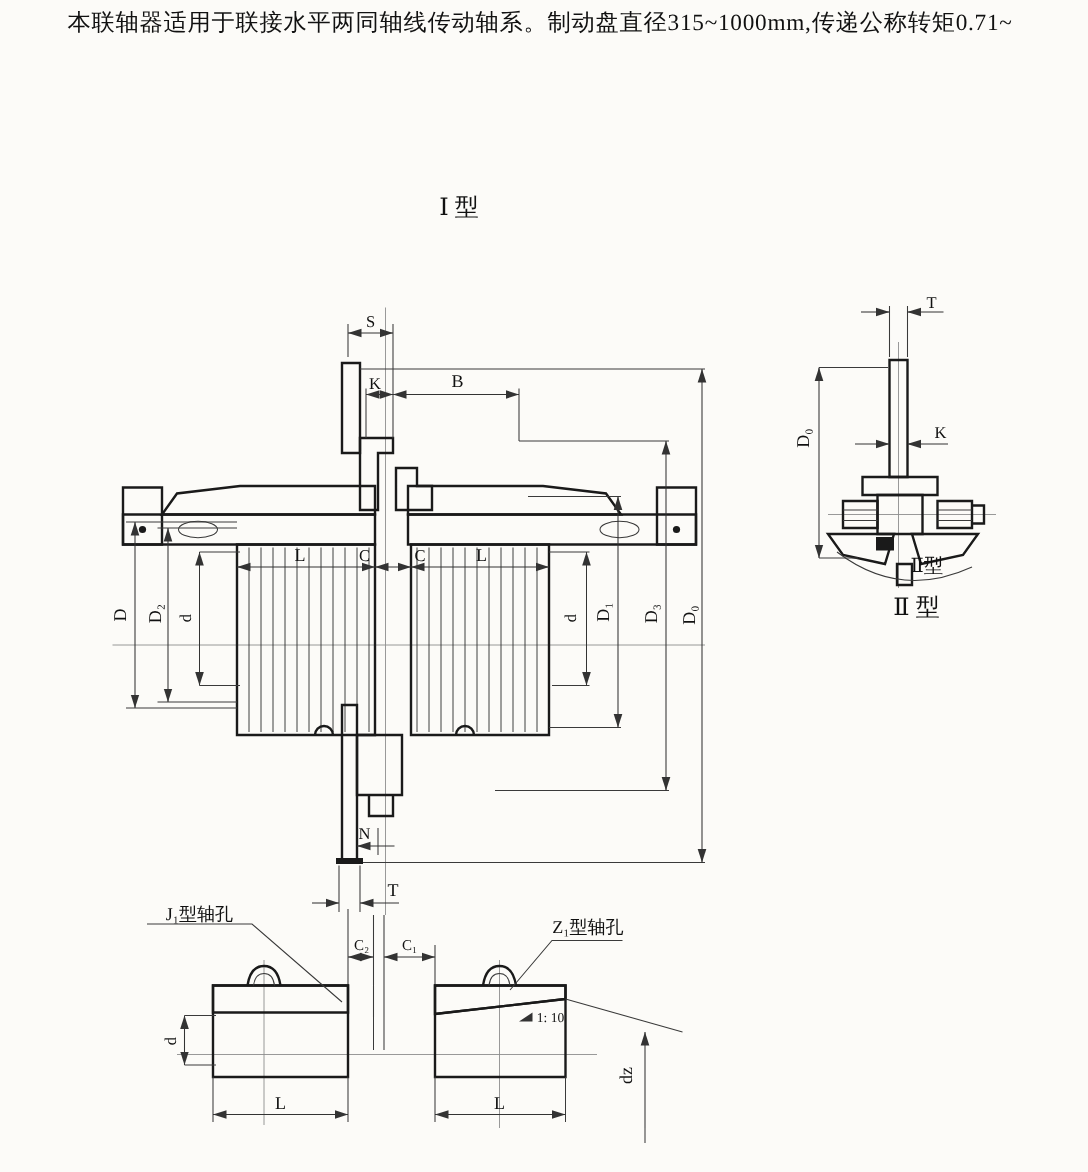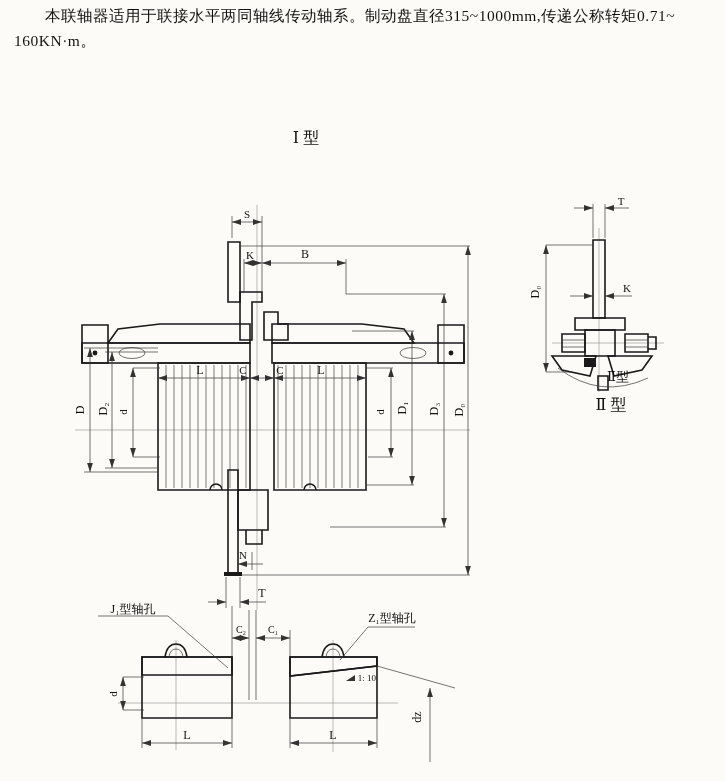--- a/index.html
+++ b/index.html
@@ -16,21 +16,20 @@
   .cl{stroke:#8d8d8d;stroke-width:0.6;fill:none;}
   .dim{stroke:#333;stroke-width:0.7;fill:none;}
 </style>
 </head>
 <body>
 
 <div class="page">
 
   <div class="intro">
     <div class="l1">本联轴器适用于联接水平两同轴线传动轴系。制动盘直径315~1000mm,传递公称转矩0.71~</div>
-    <div class="l2">160KN·m。</div>
   </div>
 
   <svg width="725" height="781" viewBox="0 0 725 781">
     <defs>
       <pattern id="h1" width="6" height="6" patternUnits="userSpaceOnUse" patternTransform="rotate(45)">
         <line x1="0" y1="0" x2="0" y2="6" stroke="#5a5a5a" stroke-width="0.8"></line>
       </pattern>
       <pattern id="h2" width="6" height="6" patternUnits="userSpaceOnUse" patternTransform="rotate(-45)">
         <line x1="0" y1="0" x2="0" y2="6" stroke="#5a5a5a" stroke-width="0.8"></line>
       </pattern>

